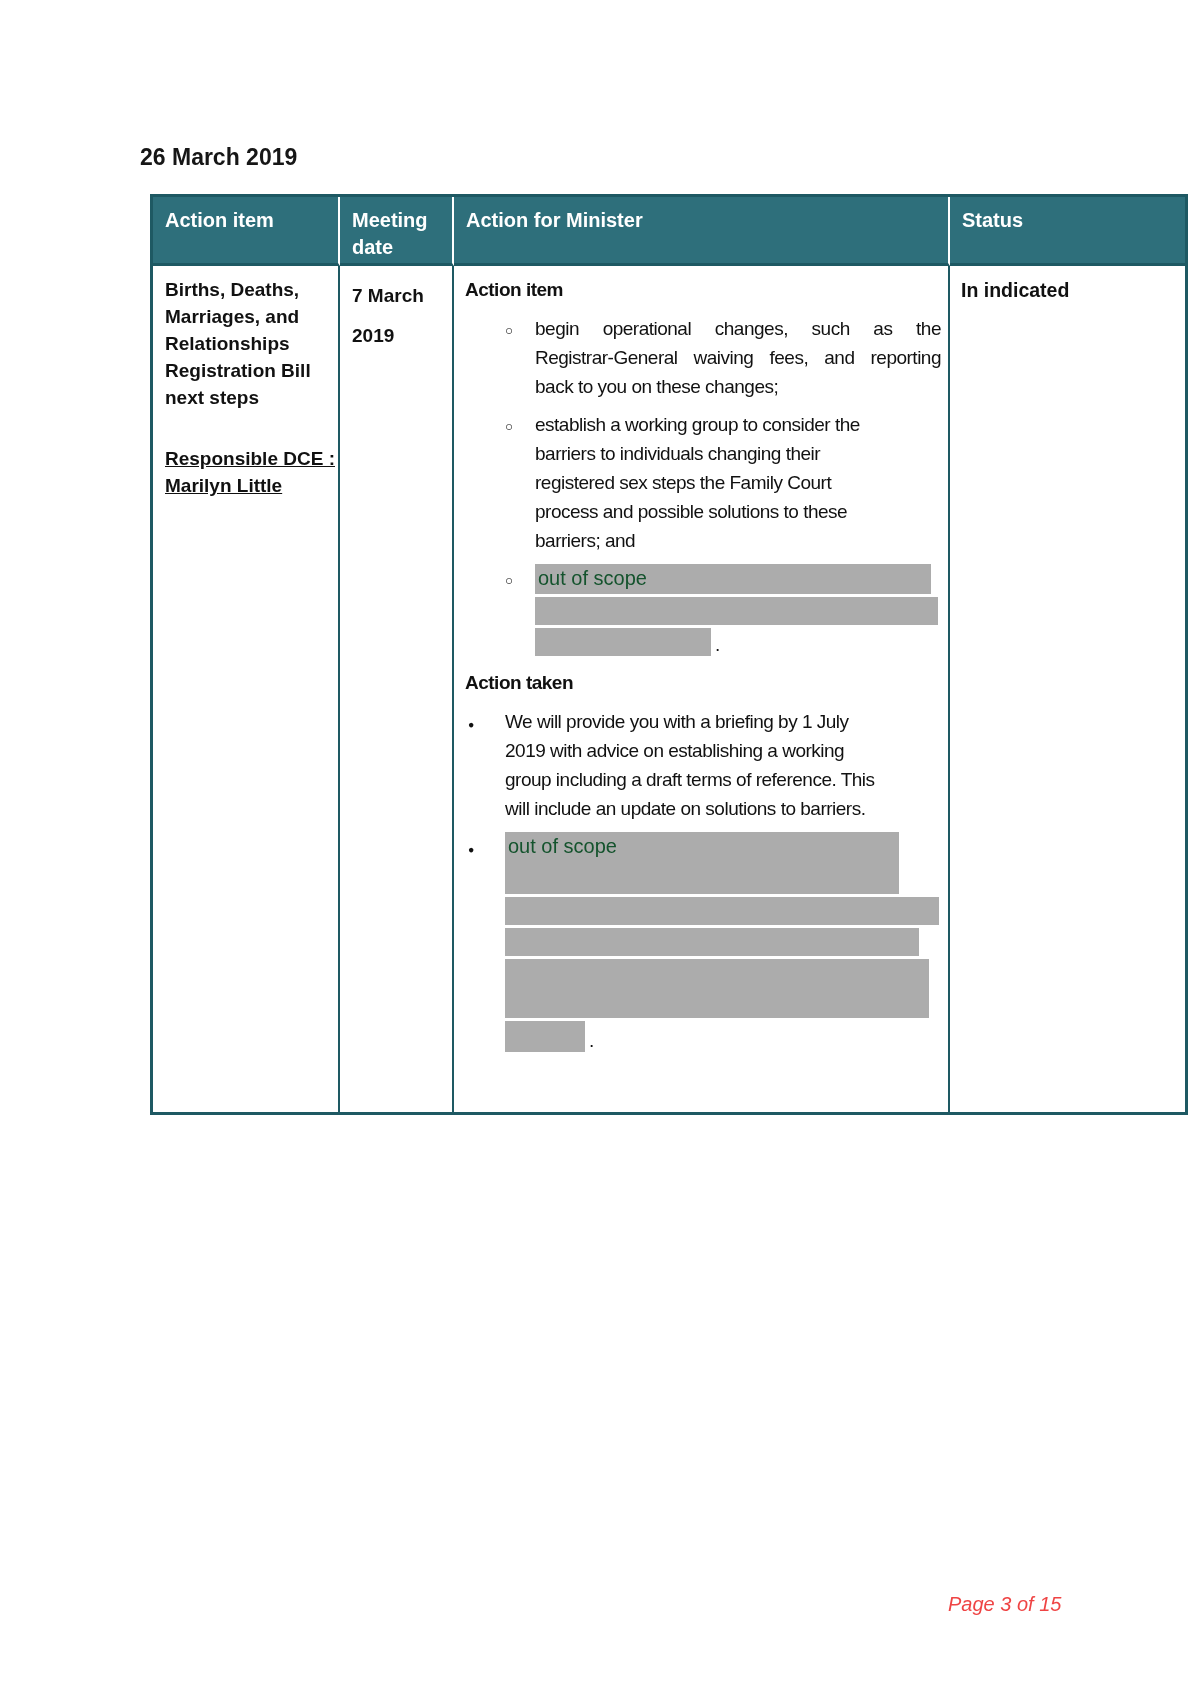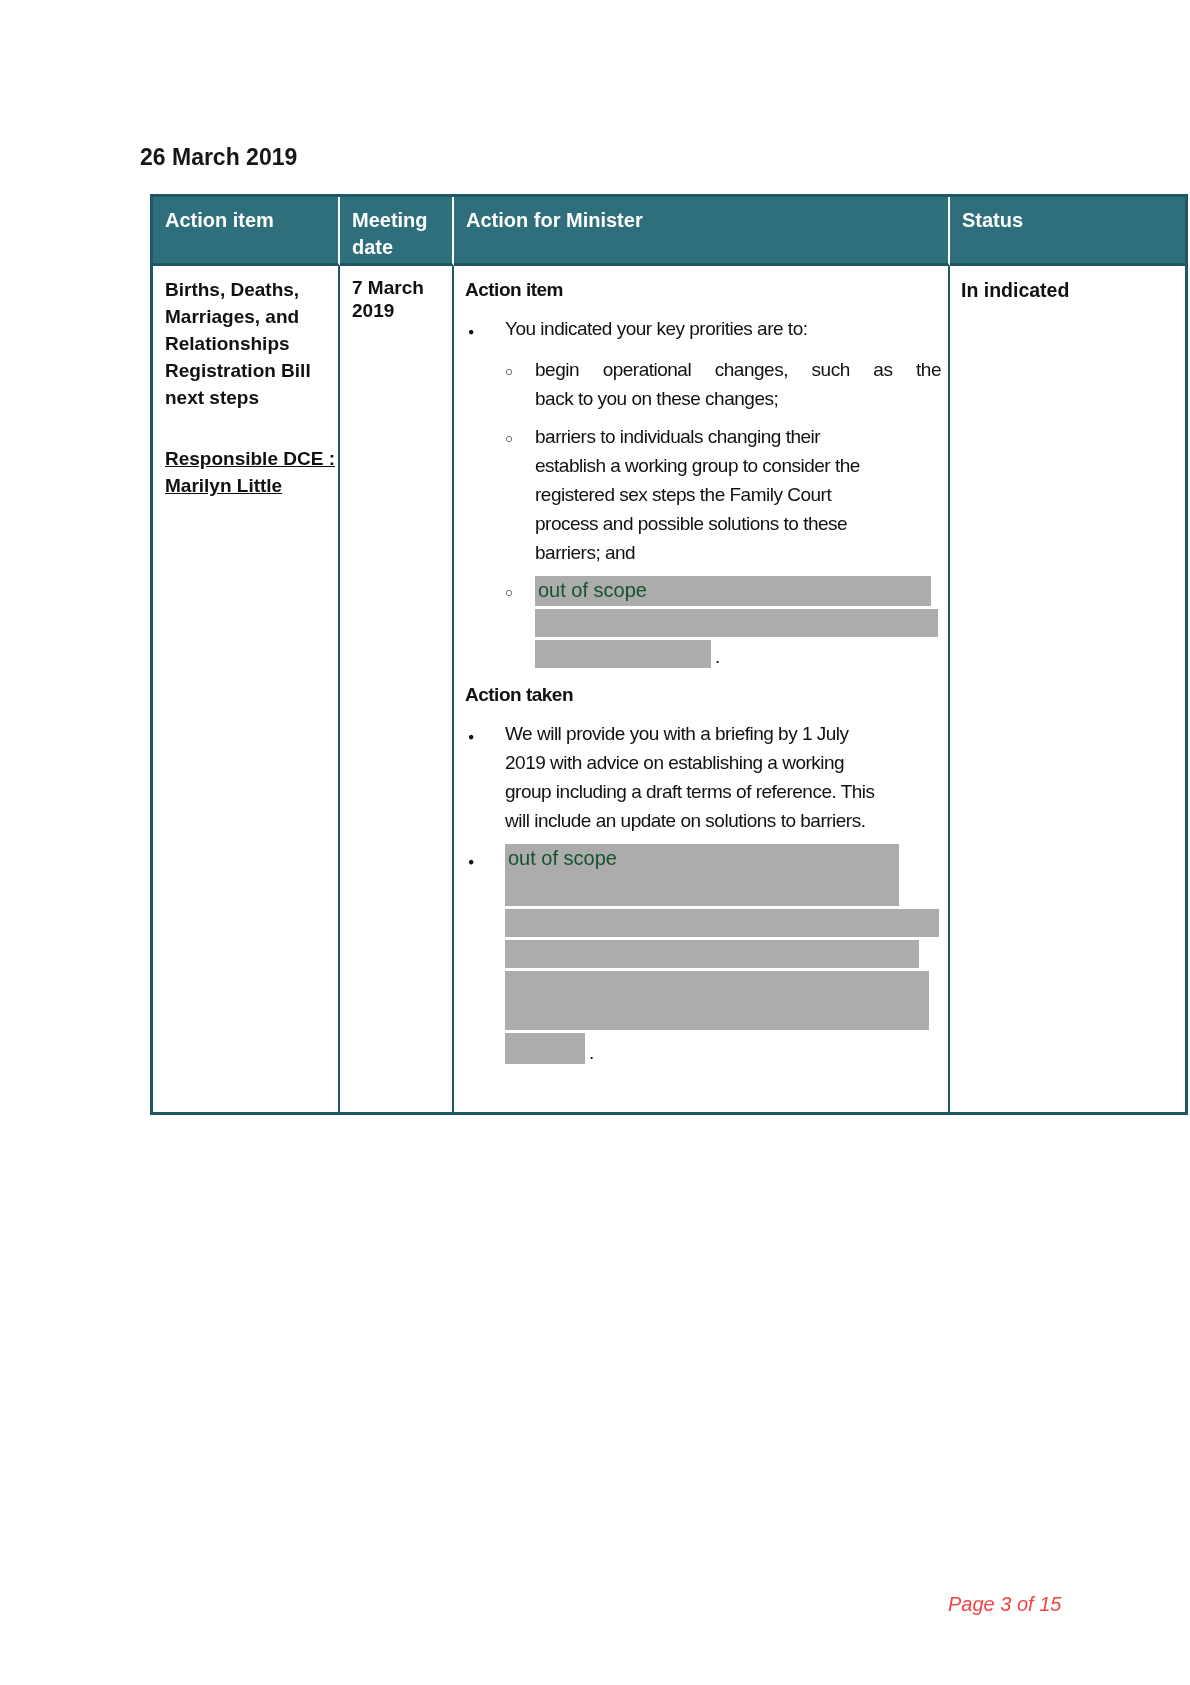--- a/index.html
+++ b/index.html
@@ -35,21 +35,21 @@
   }
   .hc4 { border-right:none; }
   .bcell {
     background:#ffffff; box-sizing:border-box;
     border-right:2px solid var(--table-border);
   }
   .bc4 { border-right:none; }
   .bc1 { padding:10px 4px 0 12px; font-weight:bold; font-size:19px; line-height:27px; }
   .c1-resp { margin-top:34px;text-decoration:underline; }
   .c1-resp .ln { white-space:nowrap; }
-  .bc2 { padding:10px 6px 0 12px; font-weight:bold; font-size:19px; line-height:23px; }
+  .bc2 { padding:10px 6px 0 12px; font-weight:bold; font-size:19px; line-height:40px; }
   .bc4 { padding:10px 4px 0 11px; font-weight:bold; font-size:19.5px; line-height:29px; }
   .bc3 { padding:9px 7px 0 11px; font-size:19px; line-height:29px; letter-spacing:-0.5px; }
   .bc3 .h3 { font-weight:bold; margin:0 0 10px 0; }
   .b { display:flex; margin:0 0 9px 0; }
   .l1 .mk { flex:0 0 37px; padding-left:3px; }
   .l2 { margin-left:38px; }
   .l2 .mk { flex:0 0 30px; padding-left:2px; }
   .mk { letter-spacing:0; }
   .mk.dot::before { content:"●"; font-size:10.5px; }
   .mk.circ::before { content:"○"; font-size:13.5px; }
@@ -104,40 +104,35 @@
     </div>
 
     <div class="bcell bc2">
       <div>7 March 2019</div>
     </div>
 
     <div class="bcell bc3">
 
       <div class="h3">Action item</div>
 
-      <div class="b l1">
-        <span class="mk dot"></span>
-        <div class="tx">
-            <div class="ln">You indicated your key prorities are to:</div>
-          </div>
-      </div>
 
       <div class="b l2 just">
         <span class="mk circ"></span>
         <div class="tx">
             <div class="ln jline">begin operational changes, such as the</div>
+            <div class="ln jline">Registrar-General waiving fees, and reporting</div>
             <div class="ln">back to you on these changes;</div>
           </div>
       </div>
 
       <div class="b l2">
         <span class="mk circ"></span>
         <div class="tx">
+            <div class="ln">establish a working group to consider the</div>
             <div class="ln">barriers to individuals changing their</div>
-            <div class="ln">establish a working group to consider the</div>
             <div class="ln">registered sex steps the Family Court</div>
             <div class="ln">process and possible solutions to these</div>
             <div class="ln">barriers; and</div>
           </div>
       </div>
 
       <div class="b l2 rgrp1">
         <span class="mk circ"></span>
         <div class="rstack">
           <div class="rblock a1">

